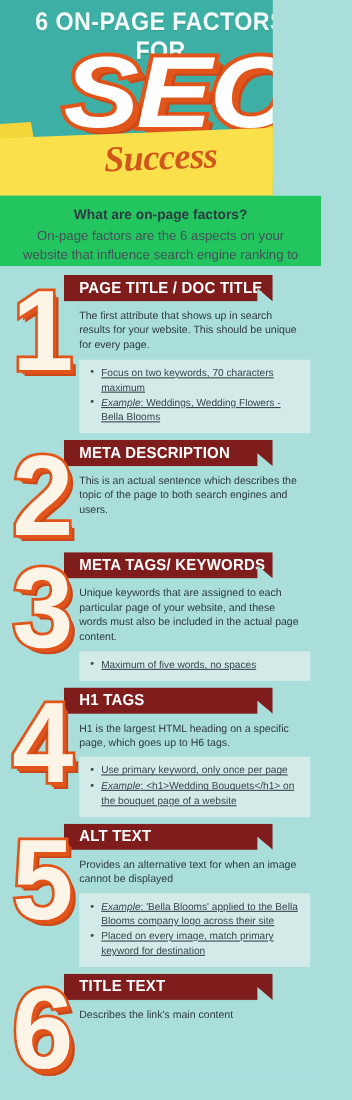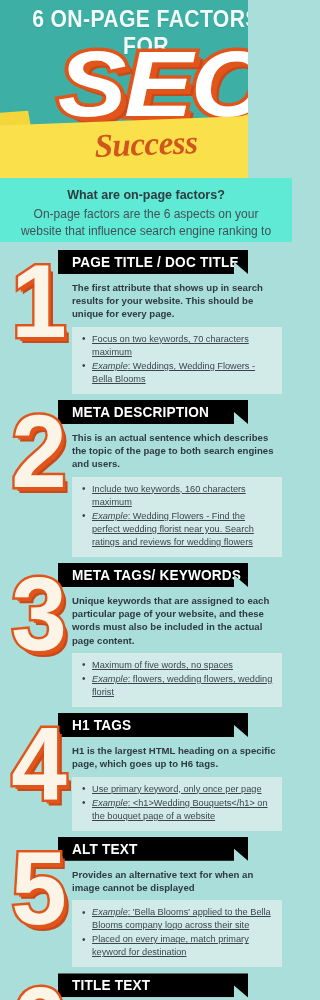--- a/index.html
+++ b/index.html
@@ -117,21 +117,21 @@
     transform: rotate(-2.2deg);
     letter-spacing: -0.5px;
     z-index: 4;
   }
 
   
   .intro {
     position: relative;
     width: 292px;
     height: 64px;
-    background: #5eead4;
+    background: #22c55e;
     padding: 10px 14px 0 14px;
     text-align: center;
   }
   .intro-q {
     font-size: 12.5px;
     font-weight: bold;
     color: #2E3B42;
     margin-bottom: 4px;
   }
   .intro-p {
@@ -180,21 +180,21 @@
   .sec-body {
     position: relative;
     margin-left: 58px;
     margin-right: 4px;
   }
 
   
   .banner {
     position: relative;
     height: 24px;
-    background: #000000;
+    background: #7f1d1d;
     padding: 0 34px 0 14px;
     display: flex;
     align-items: center;
     clip-path: polygon(0 0, 100% 0, 100% 100%, calc(100% - 14px) 50%, calc(100% - 14px) 100%, 0 100%);
     box-shadow: 0 2px 2px rgba(0,0,0,0.10);
     width: 190px;
   }
   .banner-label {
     font-family: "Liberation Sans Narrow", "Liberation Sans", sans-serif;
     font-size: 14.5px;
@@ -202,21 +202,21 @@
     color: #FFFFFF;
     letter-spacing: 0.2px;
     white-space: nowrap;
     transform: scaleX(0.94);
     transform-origin: left center;
   }
 
   .sec-desc {
     padding: 7px 10px 6px 14px;
     font-size: 9.6px;
-    font-weight: bold;
+    font-weight: normal;
     color: #2F3A41;
     line-height: 1.38;
   }
 
   .bullets {
     background: #D2EBE8;
     margin-left: 14px;
     margin-right: 6px;
     padding: 6px 8px 7px 8px;
     list-style: none;
@@ -283,36 +283,31 @@
           </ul>
         </div>
       </div>
       <div class="section s2">
         <div class="numeral">2</div>
         <div class="sec-body">
           <div class="banner">
             <span class="banner-label">META DESCRIPTION</span>
           </div>
           <div class="sec-desc">This is an actual sentence which describes the topic of the page to both search engines and users.</div>
-          <ul class="bullets">
-            <li>Include two keywords, 160 characters maximum</li>
-            <li><em>Example</em>: Wedding Flowers - Find the perfect wedding florist near you. Search ratings and reviews for wedding flowers</li>
-          </ul>
         </div>
       </div>
       <div class="section s3">
         <div class="numeral">3</div>
         <div class="sec-body">
           <div class="banner">
             <span class="banner-label">META TAGS/ KEYWORDS</span>
           </div>
           <div class="sec-desc">Unique keywords that are assigned to each particular page of your website, and these words must also be included in the actual page content.</div>
           <ul class="bullets">
             <li>Maximum of five words, no spaces</li>
-            <li><em>Example</em>: flowers, wedding flowers, wedding florist</li>
           </ul>
         </div>
       </div>
       <div class="section s4">
         <div class="numeral">4</div>
         <div class="sec-body">
           <div class="banner">
             <span class="banner-label">H1 TAGS</span>
           </div>
           <div class="sec-desc">H1 is the largest HTML heading on a specific page, which goes up to H6 tags.</div>

